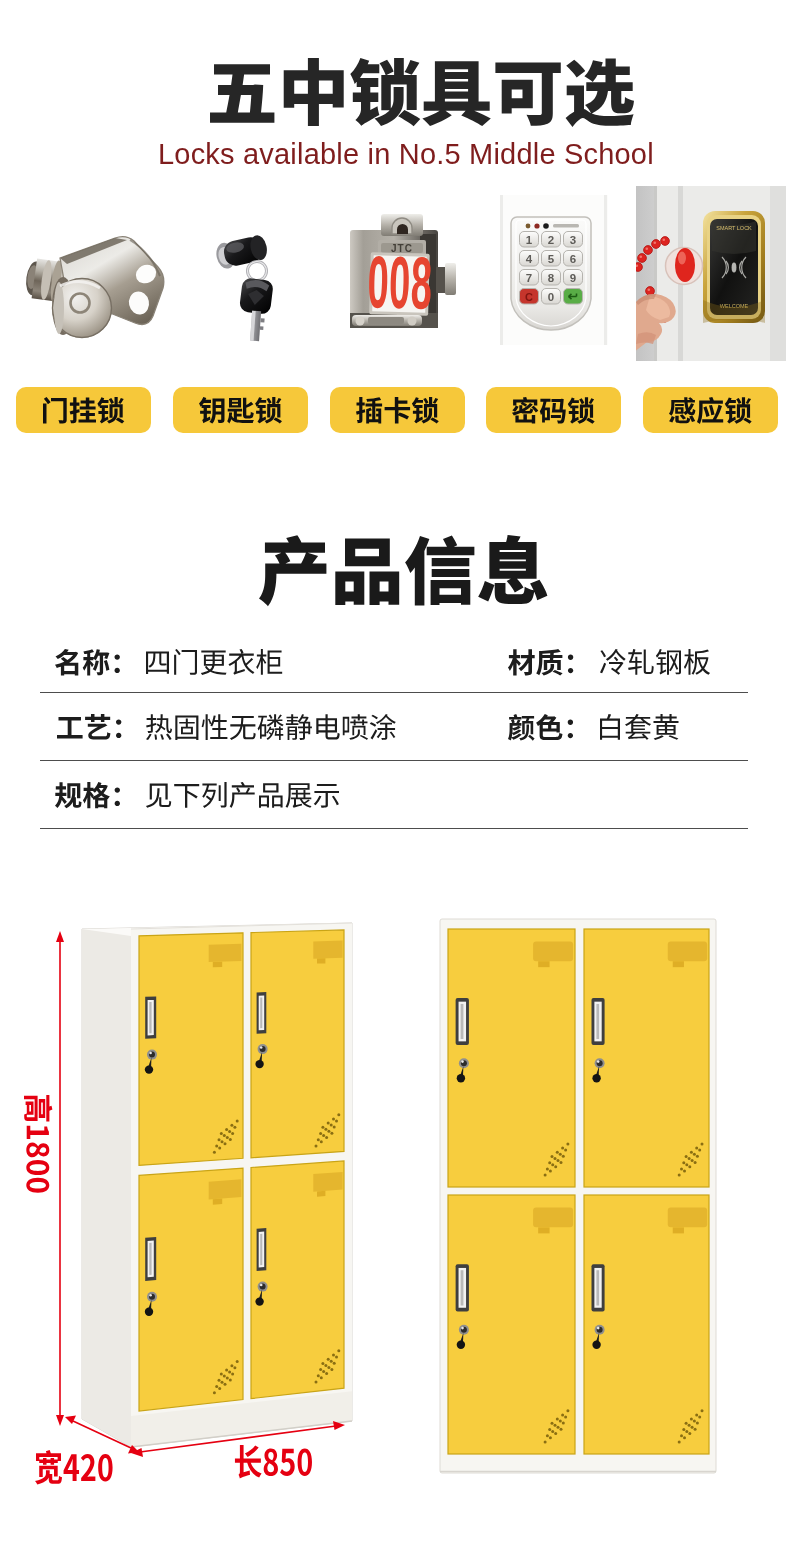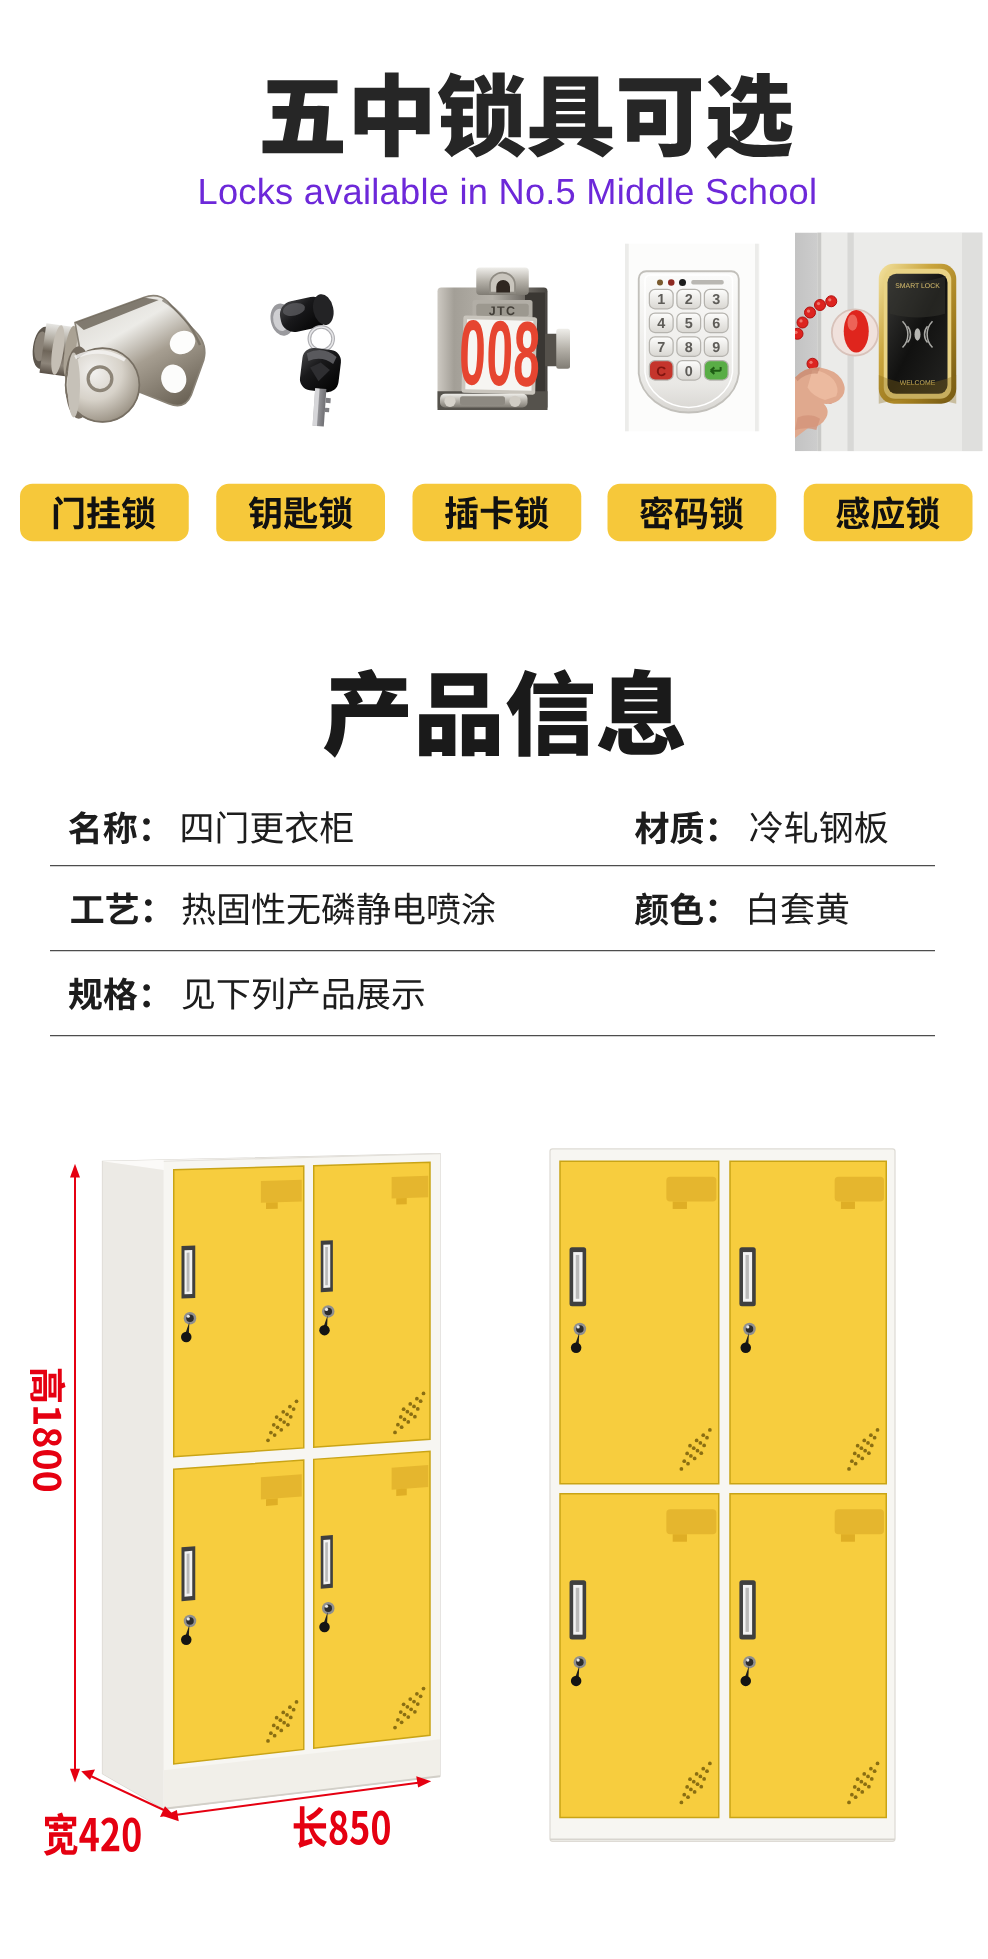--- a/index.html
+++ b/index.html
@@ -3,21 +3,21 @@
 html,body{margin:0;padding:0}
 body{width:790px;height:1567px;background:#ffffff;position:relative;overflow:hidden;
 font-family:"Liberation Sans",sans-serif}
 .abs{position:absolute}
 </style></head><body>
 
 <svg style="position:absolute;left:207.0px;top:55.0px" width="430.0" height="75.1" viewBox="0 0 430.0 75.1">
     <path transform="translate(-0.7,64.1)" fill="#262626" d="M11.7 -34.2V-24.0H23.2C22.2 -17.8 21.0 -11.9 19.9 -6.6H3.7V3.6H68.1V-6.6H54.7C55.7 -15.7 56.6 -25.4 56.9 -34.0L48.6 -34.5L46.8 -34.2H36.3L37.8 -44.5H63.7V-54.8H7.7V-44.5H26.2L24.8 -34.2ZM31.5 -6.6C32.5 -11.9 33.5 -17.8 34.6 -24.0H45.0C44.7 -18.6 44.2 -12.5 43.6 -6.6Z M101.6 -61.1V-48.9H77.4V-11.4H87.9V-15.1H101.6V6.8H112.6V-15.1H126.4V-11.7H137.4V-48.9H112.6V-61.1ZM87.9 -25.3V-38.7H101.6V-25.3ZM126.4 -25.3H112.6V-38.7H126.4Z M191.8 -2.9C197.0 -0.1 204.1 4.2 207.3 7.1L214.0 0.0C210.4 -2.9 203.1 -6.8 198.1 -9.2ZM204.1 -59.2C202.8 -55.4 200.3 -50.3 198.2 -47.0L205.4 -44.3C207.6 -47.3 210.5 -51.8 213.1 -56.3ZM146.5 -26.5V-17.2H154.7V-9.9C154.7 -5.1 151.2 -0.9 149.1 0.9C150.8 2.1 154.0 5.1 155.1 6.8C156.6 5.3 159.3 3.6 173.1 -4.1C172.4 -6.1 171.5 -10.2 171.2 -12.9L164.0 -9.1V-17.2H172.0V-26.5H164.0V-32.0H172.0V-41.2H153.7C154.8 -42.6 155.9 -44.2 156.8 -45.8H173.0V-54.8H161.4L162.9 -58.3L154.1 -61.0C151.9 -54.8 148.2 -49.0 144.0 -45.1C145.4 -42.8 147.8 -37.5 148.4 -35.2L150.4 -37.3V-32.0H154.7V-26.5ZM187.8 -61.1V-44.0H180.2L187.3 -47.7C186.3 -51.0 183.5 -55.8 180.8 -59.4L173.2 -55.8C175.7 -52.3 178.2 -47.3 179.3 -44.0H175.0V-8.9H183.3C180.5 -5.7 175.8 -2.8 168.2 -0.5C170.5 1.4 173.4 4.9 174.7 7.0C193.5 0.4 197.3 -10.3 197.3 -19.9V-32.2H187.3V-20.1C187.3 -17.2 186.8 -13.7 184.5 -10.5V-34.5H200.4V-9.2H210.4V-44.0H197.5V-61.1Z M228.6 -57.9V-17.7H217.4V-8.4H233.4C228.7 -5.5 221.9 -2.3 216.1 -0.6C218.6 1.4 221.9 4.7 223.7 6.9C230.9 4.5 239.8 0.1 245.5 -3.8L239.2 -8.4H259.3L255.0 -3.7C262.8 -0.6 271.2 3.9 275.9 6.9L284.5 -0.7C280.6 -2.8 274.3 -5.7 268.0 -8.4H283.4V-17.7H272.3V-57.9ZM238.6 -17.7V-20.4H261.8V-17.7ZM238.6 -40.0H261.8V-37.5H238.6ZM238.6 -47.2V-49.8H261.8V-47.2ZM238.6 -30.2H261.8V-27.7H238.6Z M289.1 -56.5V-46.0H335.5V-6.0C335.5 -4.5 334.9 -4.0 333.2 -4.0C331.5 -4.0 325.0 -3.9 320.2 -4.3C321.8 -1.5 324.0 3.6 324.5 6.7C332.0 6.7 337.4 6.5 341.3 4.7C345.1 3.1 346.5 0.1 346.5 -5.8V-46.0H354.5V-56.5ZM305.4 -29.5H316.2V-20.8H305.4ZM295.4 -39.4V-5.6H305.4V-10.9H326.5V-39.4Z M359.9 -53.4C363.8 -49.9 368.5 -45.0 370.4 -41.5L379.0 -48.1C376.7 -51.5 371.8 -56.1 367.9 -59.3ZM377.7 -33.5H360.4V-23.9H367.8V-7.4C364.9 -5.7 362.0 -3.6 359.3 -1.1L366.2 7.9C369.9 3.4 373.9 -1.0 376.5 -1.0C378.1 -1.0 380.4 1.1 383.4 2.9C388.2 5.6 393.8 6.6 402.3 6.6C409.3 6.6 419.3 6.1 424.5 5.8C424.6 3.1 426.2 -2.1 427.3 -4.9C420.4 -3.7 409.2 -3.1 402.6 -3.1C395.8 -3.1 390.0 -3.4 385.5 -5.6C397.0 -10.8 400.3 -18.7 401.7 -28.0H404.8V-17.7C404.8 -8.9 406.3 -5.9 414.0 -5.9C415.4 -5.9 417.0 -5.9 418.5 -5.9C424.1 -5.9 426.7 -8.4 427.7 -18.3C424.9 -18.9 420.6 -20.6 418.7 -22.2C418.5 -16.2 418.2 -15.4 417.3 -15.4C417.0 -15.4 416.2 -15.4 415.9 -15.4C415.1 -15.4 415.0 -15.6 415.0 -17.7V-28.0H426.4V-36.9H409.5V-44.0H423.5V-52.7H409.5V-60.7H399.2V-52.7H395.2C395.7 -54.1 396.1 -55.4 396.5 -56.8L386.7 -58.9C385.1 -52.8 382.0 -46.5 378.1 -42.8C380.5 -41.5 384.6 -38.8 386.5 -37.2C388.2 -39.0 389.7 -41.4 391.2 -44.0H399.2V-36.9H380.0V-28.0H391.2C390.2 -22.2 387.7 -17.3 378.8 -14.1C380.9 -12.2 383.5 -8.7 384.7 -6.1L384.5 -6.2C381.5 -8.1 379.6 -9.7 377.7 -10.2Z"></path>
   </svg>
 
-<div class="abs" style="left:158px;top:138px;width:495px;font-size:29px;color:#6d28d9;letter-spacing:0.2px;white-space:nowrap">Locks available in No.5 Middle School</div>
+<div class="abs" style="left:158px;top:138px;width:495px;font-size:29px;color:#7f1d1d;letter-spacing:0.2px;white-space:nowrap">Locks available in No.5 Middle School</div>
 
 <svg class="abs" style="left:18px;top:230px" width="160" height="120" viewBox="18 230 160 120">
     <defs>
 <linearGradient id="p1cyl" x1="0" y1="0" x2="0" y2="1">
  <stop offset="0" stop-color="#e6e5e2"></stop>
         <stop offset="0.3" stop-color="#b3aea4"></stop>
  <stop offset="0.55" stop-color="#6e6559"></stop>
         <stop offset="0.8" stop-color="#8d857a"></stop>
  <stop offset="1" stop-color="#595046"></stop>
       </linearGradient>

